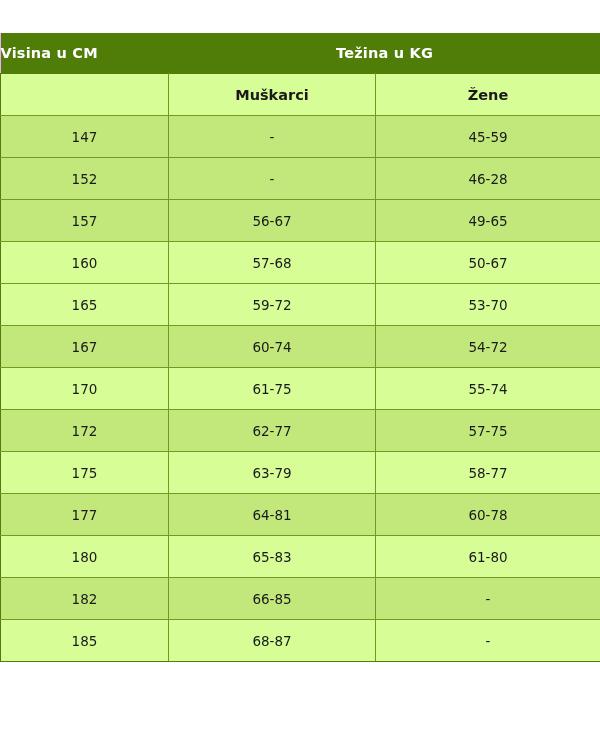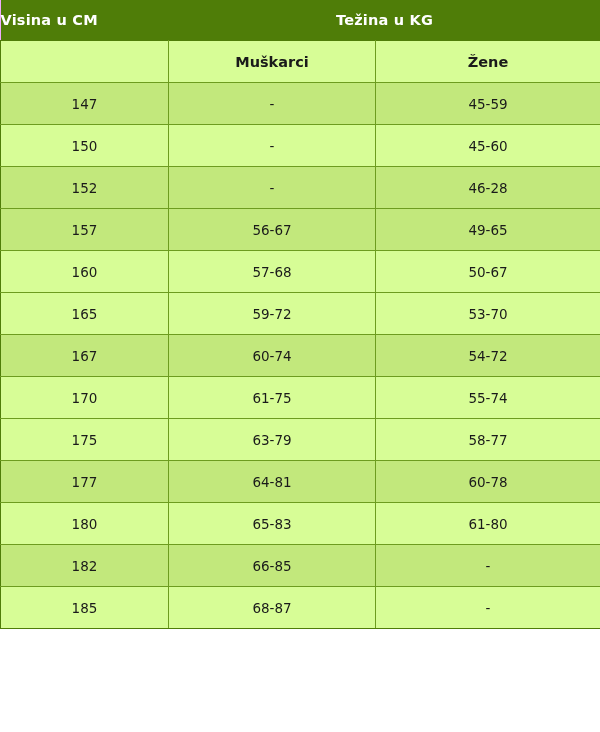--- a/index.html
+++ b/index.html
@@ -12,20 +12,21 @@
     height: 732px;
     overflow: hidden;
     font-family: "DejaVu Sans", "Liberation Sans", sans-serif;
   }
 
   .table-wrap {
     width: 600px;
     height: 524px;
     box-sizing: border-box;
     background: #f0abfc;
+    margin-top: 33px;
   }
 
   table.height-weight-table {
     width: 600px;
     border-collapse: collapse;
     table-layout: fixed;
     border-spacing: 0;
   }
 
   col.col-height   { width: 168px; }
@@ -107,25 +108,20 @@
         <th class="subhead-men">Muškarci</th>
         <th class="subhead-women">Žene</th>
       </tr>
     </thead>
     <tbody>
         <tr class="row-dark">
           <td class="cell-height">147</td>
           <td class="cell-men">-</td>
           <td class="cell-women">45-59</td>
         </tr>
-        <tr class="row-light">
-          <td class="cell-height">150</td>
-          <td class="cell-men">-</td>
-          <td class="cell-women">45-60</td>
-        </tr>
         <tr class="row-dark">
           <td class="cell-height">152</td>
           <td class="cell-men">-</td>
           <td class="cell-women">46-28</td>
         </tr>
         <tr class="row-dark">
           <td class="cell-height">157</td>
           <td class="cell-men">56-67</td>
           <td class="cell-women">49-65</td>
         </tr>
@@ -141,20 +137,25 @@
         </tr>
         <tr class="row-dark">
           <td class="cell-height">167</td>
           <td class="cell-men">60-74</td>
           <td class="cell-women">54-72</td>
         </tr>
         <tr class="row-light">
           <td class="cell-height">170</td>
           <td class="cell-men">61-75</td>
           <td class="cell-women">55-74</td>
+        </tr>
+        <tr class="row-dark">
+          <td class="cell-height">172</td>
+          <td class="cell-men">62-77</td>
+          <td class="cell-women">57-75</td>
         </tr>
         <tr class="row-light">
           <td class="cell-height">175</td>
           <td class="cell-men">63-79</td>
           <td class="cell-women">58-77</td>
         </tr>
         <tr class="row-dark">
           <td class="cell-height">177</td>
           <td class="cell-men">64-81</td>
           <td class="cell-women">60-78</td>

